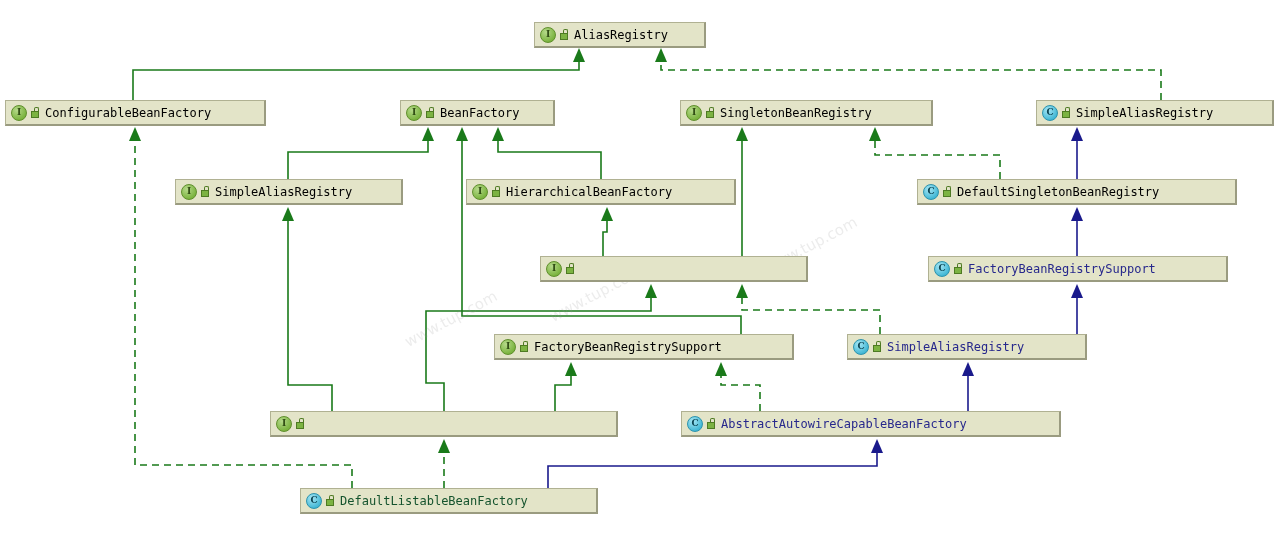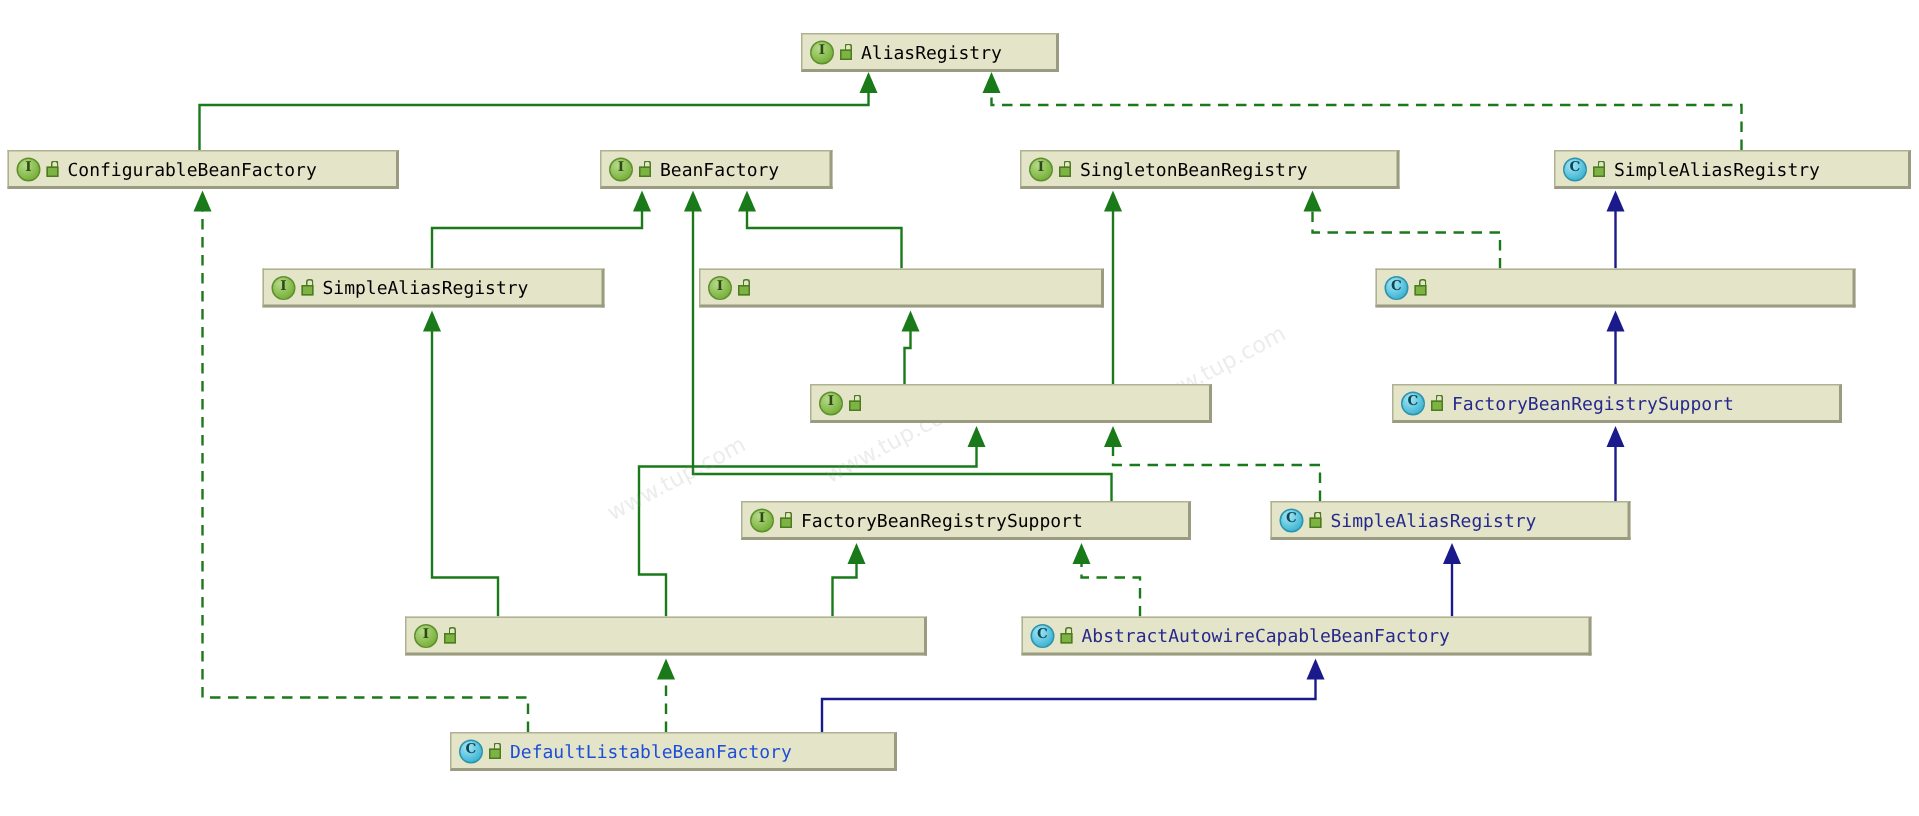--- a/index.html
+++ b/index.html
@@ -98,21 +98,21 @@
   }
   .node-label {
     font-size: 12px;
     letter-spacing: 0px;
     color: #000000;
   }
   .node-label.abstract {
     color: #27288c;
   }
   .node-label.concrete {
-    color: #1d4ed8;
+    color: #14532d;
   }
   .watermark {
     position: absolute;
     color: rgba(150, 150, 150, 0.18);
     font-size: 15px;
     font-family: "DejaVu Sans", "Liberation Sans", sans-serif;
     transform: rotate(-28deg);
     pointer-events: none;
     user-select: none;
     z-index: 1;
@@ -255,25 +255,27 @@
 
   <div class="uml-node" style="left:175px; top:179px; width:228px;">
     <span class="node-icon iface">I</span>
     <span class="vis-glyph"></span>
     <span class="node-label">SimpleAliasRegistry</span>
   </div>
 
   <div class="uml-node" style="left:466px; top:179px; width:270px;">
     <span class="node-icon iface">I</span>
     <span class="vis-glyph"></span>
+    <span class="node-label">HierarchicalBeanFactory</span>
   </div>
 
   <div class="uml-node" style="left:917px; top:179px; width:320px;">
     <span class="node-icon klass">C</span>
     <span class="vis-glyph"></span>
+    <span class="node-label">DefaultSingletonBeanRegistry</span>
   </div>
 
   <div class="uml-node" style="left:540px; top:256px; width:268px;">
     <span class="node-icon iface">I</span>
     <span class="vis-glyph"></span>
   </div>
 
   <div class="uml-node" style="left:928px; top:256px; width:300px;">
     <span class="node-icon klass">C</span>
     <span class="vis-glyph"></span>

